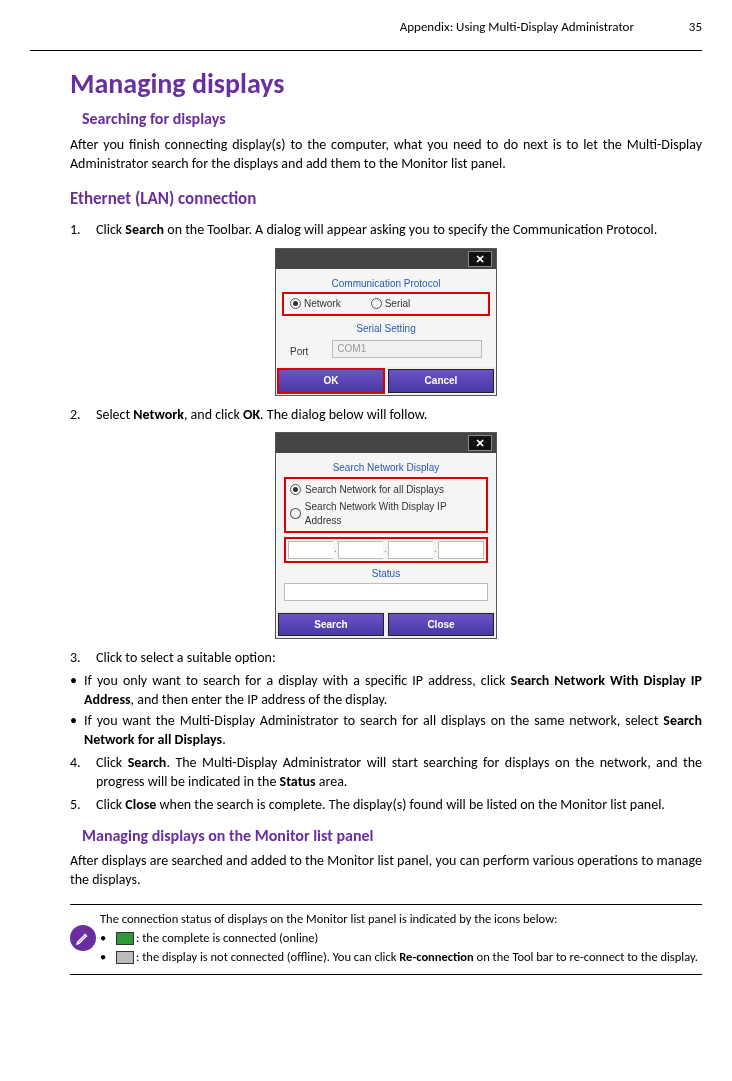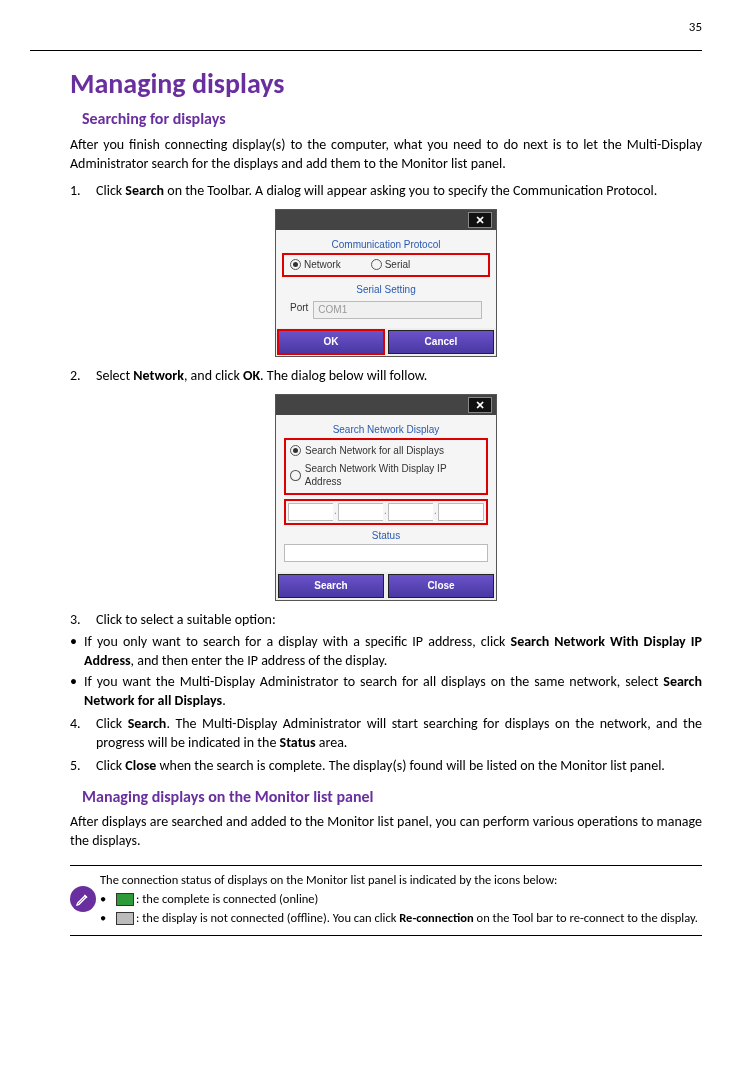--- a/index.html
+++ b/index.html
@@ -157,22 +157,22 @@
   }
   .radio .dot::after {
     content: "";
     width: 5px; height: 5px;
     background: #333;
     border-radius: 50%;
   }
   .radio.unchecked .dot::after { background: transparent; }
   .field-row {
     display: flex;
-    align-items: flex-start;
-    gap: 5px;
+    align-items: flex-end;
+    gap: 24px;
     padding: 3px 8px;
   }
   .field-row .lbl { font-size: 10px; }
   .field-row .fld {
     flex: 1;
     height: 16px;
     background: #f0f0f0;
     border: 1px solid #bbb;
     color: #999;
     font-size: 10px;
@@ -277,29 +277,31 @@
     margin: 0 2px;
   }
   .status-chip.green { background: #2e9a3a; }
   .status-chip.grey  { background: #bbb; }
 </style>
 </head>
 <body>
 
 <div class="page">
   <div class="header">
+    <span>Appendix: Using Multi-Display Administrator</span>
     <span class="pg">35</span>
   </div>
   <div class="top-line"></div>
 
   <div class="content">
     <h1 class="main">Managing displays</h1>
     <h2 class="sub">Searching for displays</h2>
     <p class="para">After you finish connecting display(s) to the computer, what you need to do next is to let the Multi-Display Administrator search for the displays and add them to the Monitor list panel.</p>
 
+    <h3 class="sub2">Ethernet (LAN) connection</h3>
 
     <ol class="steps">
       <li>
         <span class="num">1.</span>
         <span class="txt">
           <span>Click </span><strong>Search</strong><span> on the Toolbar. A dialog will appear asking you to specify the Communication Protocol.</span>
         </span>
       </li>
     </ol>
 

